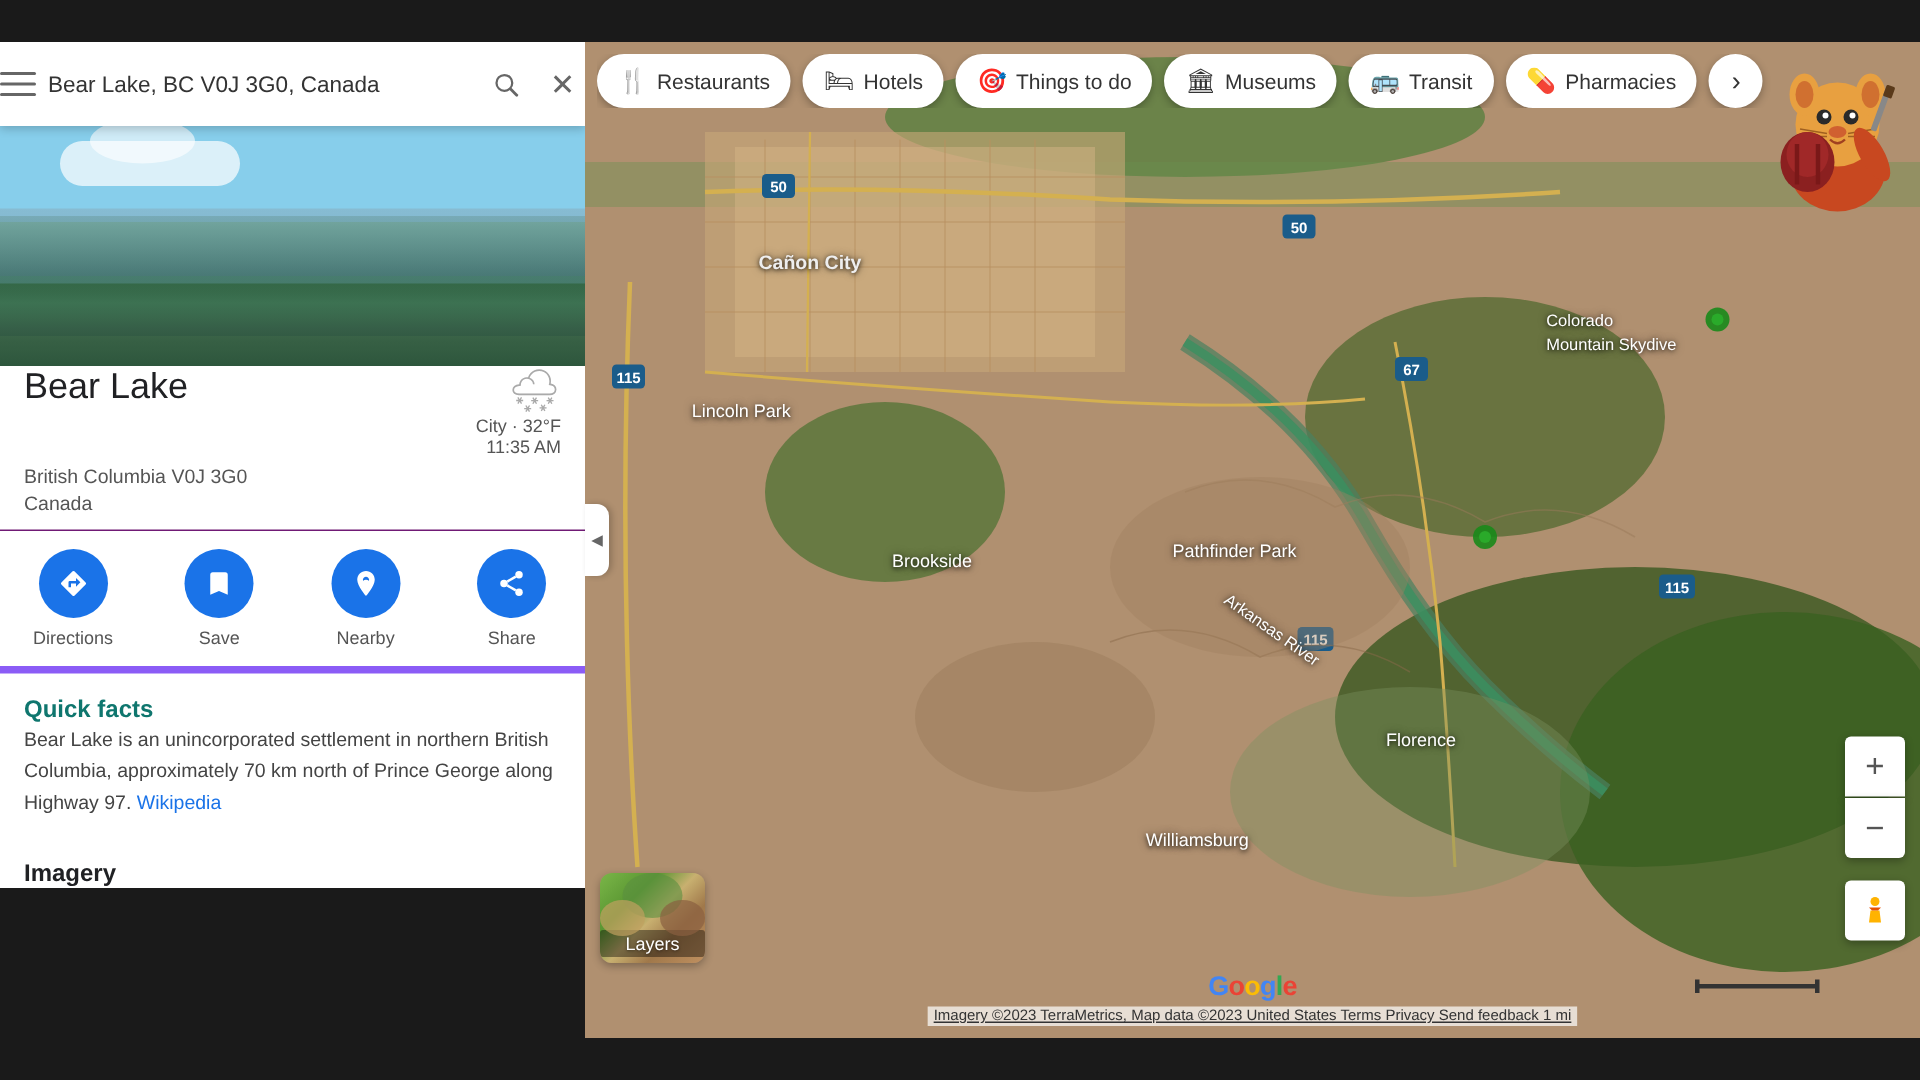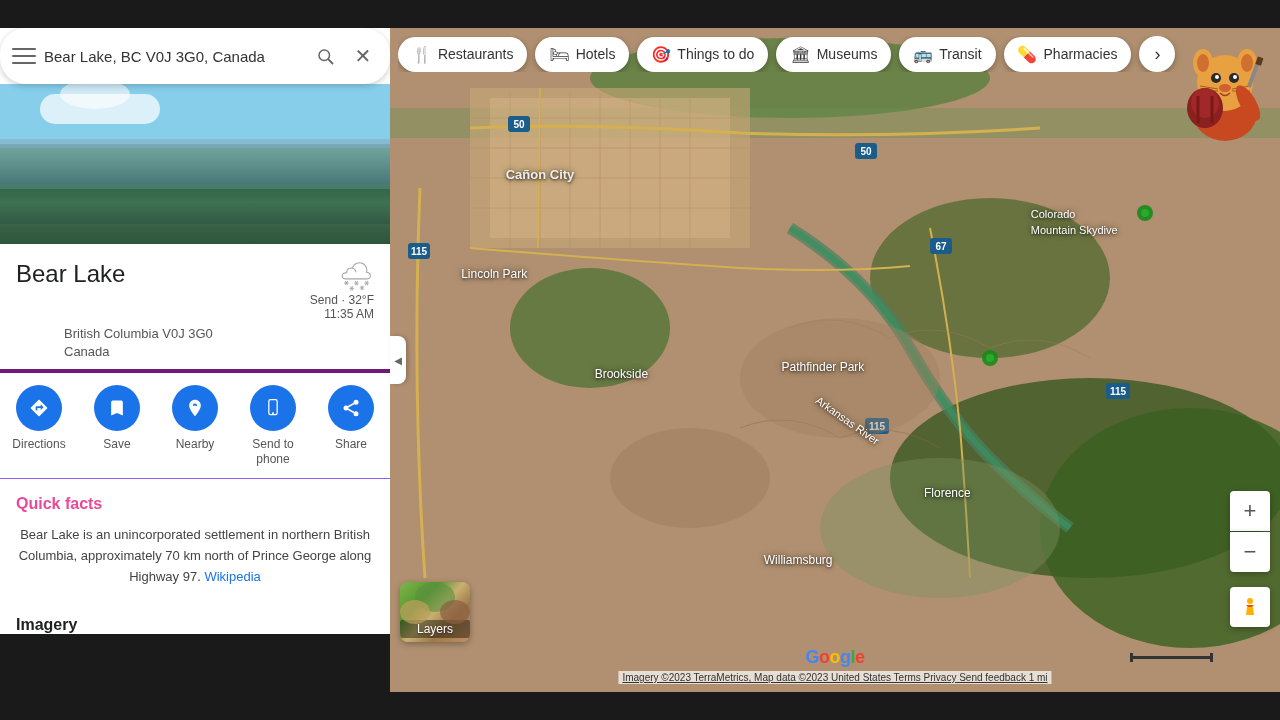--- a/index.html
+++ b/index.html
@@ -40,27 +40,26 @@
       background: #fff;
       display: flex;
       flex-direction: column;
       z-index: 10;
       overflow: hidden;
     }
 
     .search-bar {
       display: flex;
       align-items: center;
-      padding: 8px 12px;
+      padding: 8px 0;
       background: #fff;
       box-shadow: 0 2px 6px rgba(0,0,0,0.2);
       gap: 8px;
       height: 56px;
       z-index: 20;
-      border-radius: 26px;
     }
 
     .hamburger-icon {
       width: 24px;
       height: 24px;
       display: flex;
       flex-direction: column;
       justify-content: space-around;
       padding: 2px 0;
       cursor: pointer;
@@ -170,22 +169,22 @@
       top: -15px;
       left: 20px;
       width: 70px;
       height: 30px;
       background: rgba(255,255,255,0.6);
       border-radius: 50%;
     }
 
     
     .place-info {
-      padding: 16px 16px 8px;
-      border-bottom: 4px solid #701a75;
+      padding: 0 16px 8px;
+      border-bottom: 1px solid #701a75;
       flex-shrink: 0;
     }
 
     .place-name-row {
       display: flex;
       align-items: flex-start;
       justify-content: space-between;
     }
 
     .place-name {
@@ -215,29 +214,28 @@
     .weather-time {
       font-size: 12px;
       color: #555;
     }
 
     .place-address {
       font-size: 13px;
       color: #555;
       margin-top: 4px;
       line-height: 1.4;
-      margin-left: 48px;
     }
 
     
     .action-buttons {
       display: flex;
       padding: 12px 0;
       justify-content: space-around;
-      border-bottom: 1px solid #8b5cf6;
+      border-bottom: 5px solid #8b5cf6;
       flex-shrink: 0;
     }
 
     .action-btn {
       display: flex;
       flex-direction: column;
       align-items: center;
       gap: 6px;
       cursor: pointer;
       min-width: 60px;
@@ -264,29 +262,27 @@
     
     .quick-facts {
       padding: 16px;
       flex: 1;
       overflow-y: auto;
     }
 
     .section-title {
       font-size: 16px;
       font-weight: 600;
-      color: #ec4899;
-      margin-bottom: 12px;
+      color: #0f766e;
     }
 
     .quick-facts-text {
       font-size: 13px;
       color: #444;
       line-height: 1.6;
-      text-align: center;
     }
 
     .wiki-link {
       color: #1a73e8;
       text-decoration: none;
     }
 
     .photos-section {
       padding: 12px 16px 0;
       flex-shrink: 0;
@@ -560,21 +556,21 @@
         <div class="clouds"></div>
         <div class="lake-reflection"></div>
       </div>
 
       <div class="place-info">
         <div class="place-name-row">
           <h1 class="place-name">Bear Lake</h1>
           <div class="weather-widget">
             <span class="weather-icon">🌨</span>
             <span class="weather-temp">
-              <span>Send</span> · <span>32°F</span>
+              <span>City</span> · <span>32°F</span>
             </span>
             <span class="weather-time">11:35 AM</span>
           </div>
         </div>
         <div class="place-address">
           <div>British Columbia V0J 3G0</div>
           <div>Canada</div>
         </div>
       </div>
 
@@ -600,30 +596,20 @@
             <svg width="20" height="20" viewBox="0 0 24 24" fill="white">
               <circle cx="12" cy="12" r="3"></circle>
               <path d="M12 2C8.13 2 5 5.13 5 9c0 5.25 7 13 7 13s7-7.75 7-13c0-3.87-3.13-7-7-7zm0 9.5c-1.38 0-2.5-1.12-2.5-2.5s1.12-2.5 2.5-2.5 2.5 1.12 2.5 2.5-1.12 2.5-2.5 2.5z"></path>
             </svg>
           </div>
           <span class="action-btn-label">Nearby</span>
         </div>
         <div class="action-btn">
           <div class="action-btn-circle">
             <svg width="20" height="20" viewBox="0 0 24 24" fill="white">
-              <rect x="7" y="2" width="10" height="18" rx="2" ry="2" stroke="white" stroke-width="1.5" fill="none"></rect>
-              <line x1="12" y1="18" x2="12" y2="18" stroke="white" stroke-width="2" stroke-linecap="round"></line>
-              <circle cx="12" cy="18.5" r="1" fill="white"></circle>
-            </svg>
-          </div>
-          <span class="action-btn-label" style="text-align:center;line-height:1.2">Send to<br>phone</span>
-        </div>
-        <div class="action-btn">
-          <div class="action-btn-circle">
-            <svg width="20" height="20" viewBox="0 0 24 24" fill="white">
               <circle cx="18" cy="5" r="3"></circle>
               <circle cx="6" cy="12" r="3"></circle>
               <circle cx="18" cy="19" r="3"></circle>
               <line x1="8.59" y1="13.51" x2="15.42" y2="17.49" stroke="white" stroke-width="2"></line>
               <line x1="15.41" y1="6.51" x2="8.59" y2="10.49" stroke="white" stroke-width="2"></line>
             </svg>
           </div>
           <span class="action-btn-label">Share</span>
         </div>
       </div>

